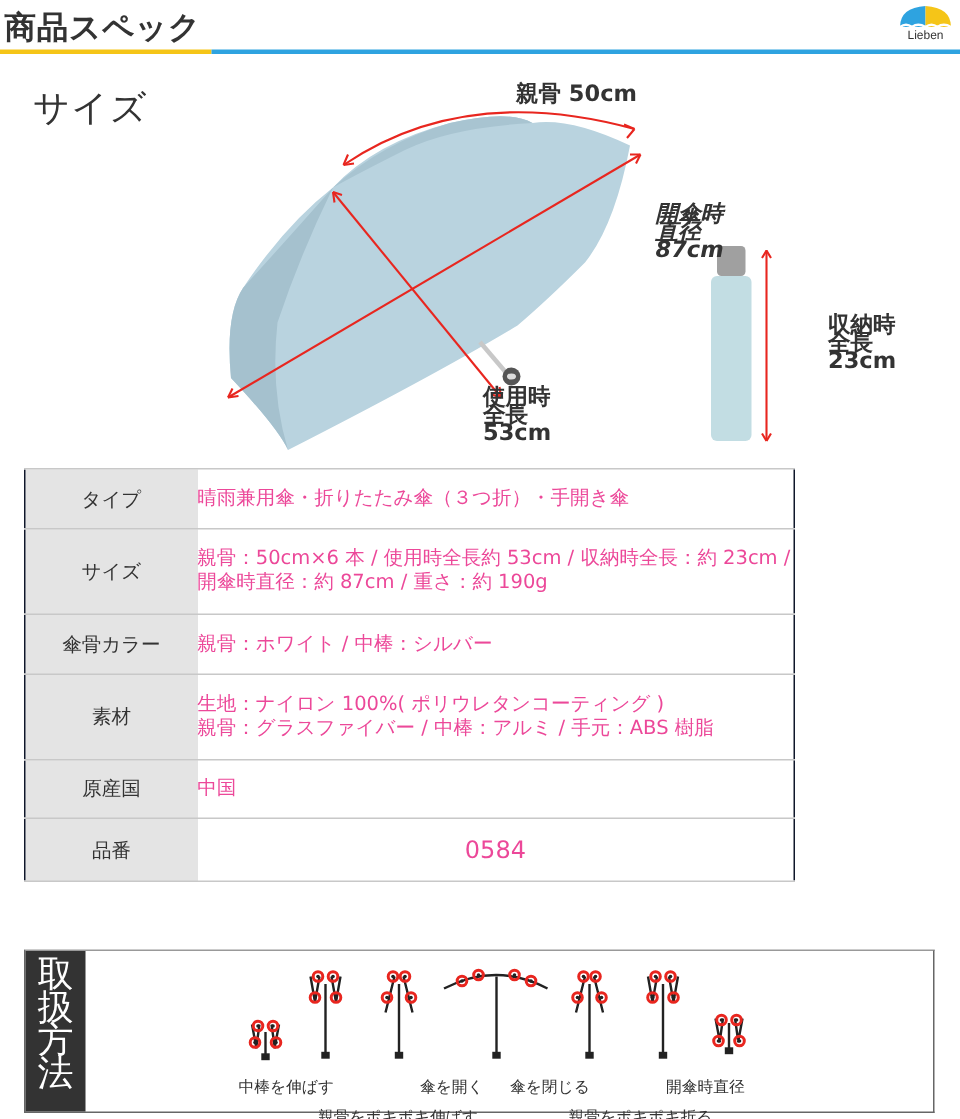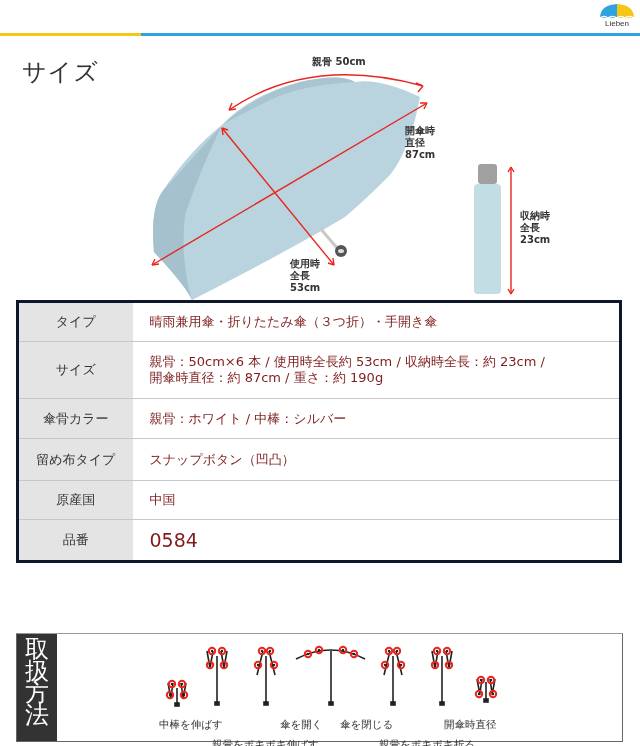--- a/index.html
+++ b/index.html
@@ -9,41 +9,42 @@
   .header { position: absolute; left: 0; top: 0; width: 640px; height: 40px; }
   .header-title { position: absolute; left: 3px; top: 4px; font-size: 21px; font-weight: bold; color: #333; letter-spacing: 0.5px; }
   .header-bar-yellow { position: absolute; left: 0; top: 33px; width: 141px; height: 3px; background: #f5c518; }
   .header-bar-blue { position: absolute; left: 141px; top: 33px; width: 499px; height: 3px; background: #2ea3e0; }
   .logo { position: absolute; left: 596px; top: 1px; width: 42px; height: 47px; }
   .logo-text { position: absolute; left: 0; top: 18px; width: 42px; text-align: center; font-size: 8px; color: #333; font-family: "Liberation Sans", sans-serif; }
 
   .section-title { position: absolute; left: 22px; top: 56px; font-size: 24px; color: #333; letter-spacing: 1px; }
 
   .diagram { position: absolute; left: 0; top: 40px; width: 640px; height: 265px; }
-  .dim-label { position: absolute; font-size: 10px; line-height: 12px; color: #333; font-weight: bold; }
-
-  .spec-table { position: absolute; left: 16px; top: 300px; width: 606px; border-collapse: collapse; border: 3px solid #0f172a; }
+  .dim-label { position: absolute; font-size: 15px; line-height: 12px; color: #333; font-weight: bold; margin-left: 32px; }
+
+  .spec-table { position: absolute; left: 16px; top: 312px; width: 514px; border-collapse: collapse; border: 1px solid #0f172a; }
   .spec-table td { border-top: 1px solid #c8c8c8; border-bottom: 1px solid #c8c8c8; font-size: 13px; }
   .spec-table td.label { width: 115px; background: #e4e4e4; text-align: center; color: #333; }
-  .spec-table td.value { background: #ffffff; padding-left: 17px; color: #7f1d1d; line-height: 16px; }
+  .spec-table td.value { background: #ffffff; padding-left: 0; color: #ec4899; line-height: 16px; }
   .row-h40 { height: 40px; }
   .row-h57 { height: 57px; }
   .row-h39 { height: 39px; border-radius: 10px; }
   .row-h42 { height: 42px; }
 
   .howto { position: absolute; left: 16px; top: 633px; width: 607px; height: 109px; border: 1px solid #666; border-top-color: #999; background: #fff; }
   .howto-label { position: absolute; left: 0; top: 0; width: 40px; height: 107px; background: #333; color: #fff; font-size: 24px; line-height: 22px; text-align: center; padding-top: 4px; }
   .howto-label span { display: block; }
   .howto-svg { position: absolute; left: 40px; top: 0; width: 565px; height: 107px; }
   .step-label { position: absolute; font-size: 10.5px; color: #333; white-space: nowrap; margin-top: 12px; }
 </style>
 </head>
 <body>
 
 <div class="header">
+  <div class="header-title">商品スペック</div>
   <div class="header-bar-yellow"></div>
   <div class="header-bar-blue"></div>
   <div class="logo">
     <svg width="42" height="20" viewBox="0 0 42 20">
       <path d="M4 17 Q4 4 21 3 L21 17 Z" fill="#2ea3e0"></path>
       <path d="M21 3 Q38 4 38 17 L21 17 Z" fill="#f5c518"></path>
       <path d="M4 17 Q8 14 12 17 Q16 14 21 17 Q25 14 29 17 Q33 14 38 17" fill="none" stroke="#fff" stroke-width="1.5"></path>
     </svg>
     <div class="logo-text">Lieben</div>
   </div>
@@ -76,21 +77,21 @@
 
     <rect x="478" y="164" width="19" height="20" rx="3" fill="#a0a0a0"></rect>
     <rect x="474" y="184" width="27" height="110" rx="4" fill="#c2dde3"></rect>
     <g stroke="#e8261f" stroke-width="1.4" fill="none">
       <line x1="511" y1="167" x2="511" y2="294"></line>
       <path d="M511 167 l-3 5 M511 167 l3 5"></path>
       <path d="M511 294 l-3 -5 M511 294 l3 -5"></path>
     </g>
   </svg>
   <div class="dim-label" style="left:312px; top:16px;">親骨 50cm</div>
-  <div class="dim-label" style="left:405px; top:85px;">
+  <div class="dim-label" style="left:405px; top:96px;font-style:italic;">
     <div>開傘時</div>
     <div>直径</div>
     <div>87cm</div>
   </div>
   <div class="dim-label" style="left:290px; top:218px;">
     <div>使用時</div>
     <div>全長</div>
     <div>53cm</div>
   </div>
   <div class="dim-label" style="left:520px; top:170px;">
@@ -114,35 +115,36 @@
       <div>親骨：50cm×6 本 / 使用時全長約 53cm / 収納時全長：約 23cm /</div>
       <div>開傘時直径：約 87cm / 重さ：約 190g</div>
     </td>
   </tr>
   <tr class="row-h40">
     <td class="label">傘骨カラー</td>
     <td class="value">
           <div>親骨：ホワイト / 中棒：シルバー</div>
         </td>
   </tr>
-  <tr class="row-h42">
-    <td class="label">留め布タイプ</td>
-    <td class="value">
-          <div>スナップボタン（凹凸）</div>
-        </td>
+  <tr class="row-h57">
+    <td class="label">素材</td>
+    <td class="value">
+      <div>生地：ナイロン 100%( ポリウレタンコーティング )</div>
+      <div>親骨：グラスファイバー / 中棒：アルミ / 手元：ABS 樹脂</div>
+    </td>
   </tr>
   <tr class="row-h39">
     <td class="label">原産国</td>
     <td class="value">
           <div>中国</div>
         </td>
   </tr>
   <tr class="row-h42">
     <td class="label">品番</td>
-    <td class="value" style="font-size:19px;">
+    <td class="value" style="font-size:16px;text-align:center;">
           <div>0584</div>
         </td>
   </tr>
 </tbody>
   </table>
 
 <div class="howto">
   <div class="howto-label">
     <span>取</span>
     <span>扱</span>

